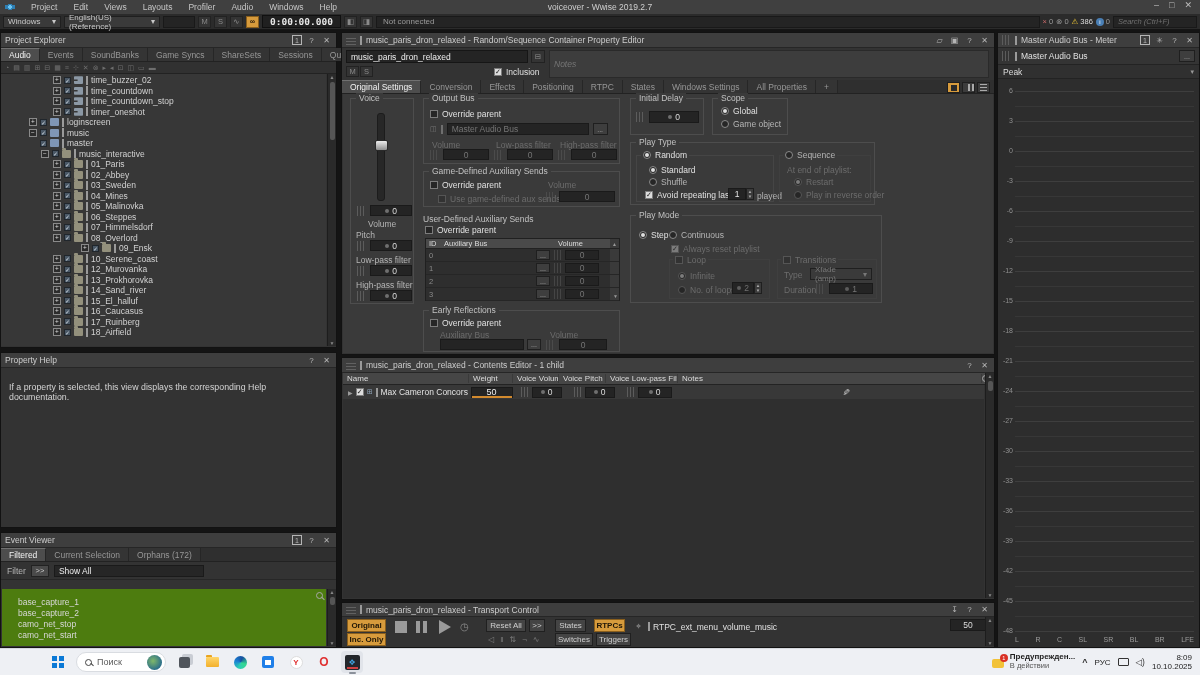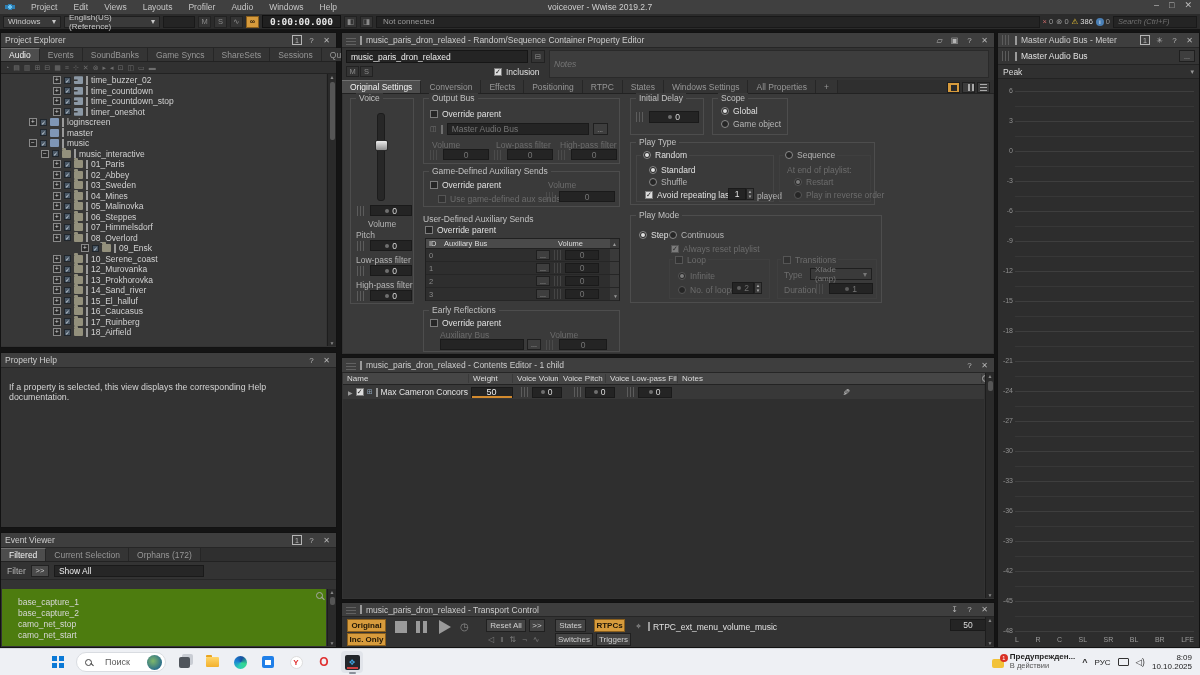--- a/index.html
+++ b/index.html
@@ -78,21 +78,21 @@
 .mline.minor{background:#373737}
 .mlabel{position:absolute;width:14px;text-align:right;font-size:7px;color:#8f8f8f}
 
 .obt{background:#d79b3c;border:1px solid #8a5f1d;color:#1f1607;font-size:8px;font-weight:bold;display:flex;align-items:center;justify-content:center;position:absolute}
 .gbt{background:#444;border:1px solid #202020;color:#d0d0d0;font-size:8px;display:flex;align-items:center;justify-content:center;position:absolute}
 
 .taskbar{position:absolute;left:0;top:648px;right:0;height:27px;background:#eef0f4;border-top:1px solid #d5d8dd;display:flex;align-items:center}
 .tk-ic{width:22px;height:22px;display:flex;align-items:center;justify-content:center;margin:0 3px;flex:none}
 .start4{width:12px;height:12px;display:grid;grid-template-columns:5px 5px;grid-template-rows:5px 5px;gap:2px}
 .start4 i{background:#0a79d6}
-.searchpill{height:20px;width:90px;background:#fff;border:1px solid #d9dce1;border-radius:10px;display:flex;align-items:center;padding:0 3px 0 8px;gap:13px;margin:0 4px}
+.searchpill{height:20px;width:90px;background:#fff;border:1px solid #d9dce1;border-radius:10px;display:flex;align-items:center;padding:0 3px 0 8px;gap:5px;margin:0 4px}
 .spimg{width:15px;height:15px;border-radius:50%;background:radial-gradient(circle at 40% 40%,#7fb86a,#2c6f8a 70%,#13324a);margin-left:auto}
 .smag{position:relative;width:7px;height:7px;border:1.3px solid #444;border-radius:50%}
 .smag::after{content:"";position:absolute;width:4px;height:1.3px;background:#444;transform:rotate(45deg);right:-3px;bottom:-1px}
 .tray{margin-left:auto;display:flex;align-items:center;gap:7px;padding-right:8px;color:#222}
 
 .pe-vbtn{width:13px;height:11px;border:1px solid #1f1f1f;background:#3c3c3c;display:flex;align-items:center;justify-content:center}
 .pe-vbtn.sel{background:#d79b3c}
 input{outline:none}
 </style>
 </head>
@@ -222,32 +222,32 @@
           <span>timer_oneshot</span>
         </div>
         <div class="trow" style="padding-left: 28px;">
           <span class="texp">+</span>
           <span class="tcb">✓</span>
           <span class="ticon ti-actor"></span>
           <span class="vbar"></span>
           <span>loginscreen</span>
         </div>
         <div class="trow" style="padding-left: 28px;">
+          <span class="texp">−</span>
+          <span class="tcb">✓</span>
+          <span class="ticon ti-actor"></span>
+          <span class="vbar"></span>
+          <span>music</span>
+        </div>
+        <div class="trow" style="padding-left: 28px;">
           <span style="width: 8px; flex: 0 0 auto;"></span>
           <span class="tcb">✓</span>
           <span class="ticon ti-actor"></span>
           <span class="vbar"></span>
           <span>master</span>
-        </div>
-        <div class="trow" style="padding-left: 28px;">
-          <span class="texp">−</span>
-          <span class="tcb">✓</span>
-          <span class="ticon ti-actor"></span>
-          <span class="vbar"></span>
-          <span>music</span>
         </div>
         <div class="trow" style="padding-left: 40px;">
           <span class="texp">−</span>
           <span class="tcb">✓</span>
           <span class="ticon ti-folder"></span>
           <span class="vbar"></span>
           <span>music_interactive</span>
         </div>
         <div class="trow" style="padding-left: 52px;">
           <span class="texp">+</span>

